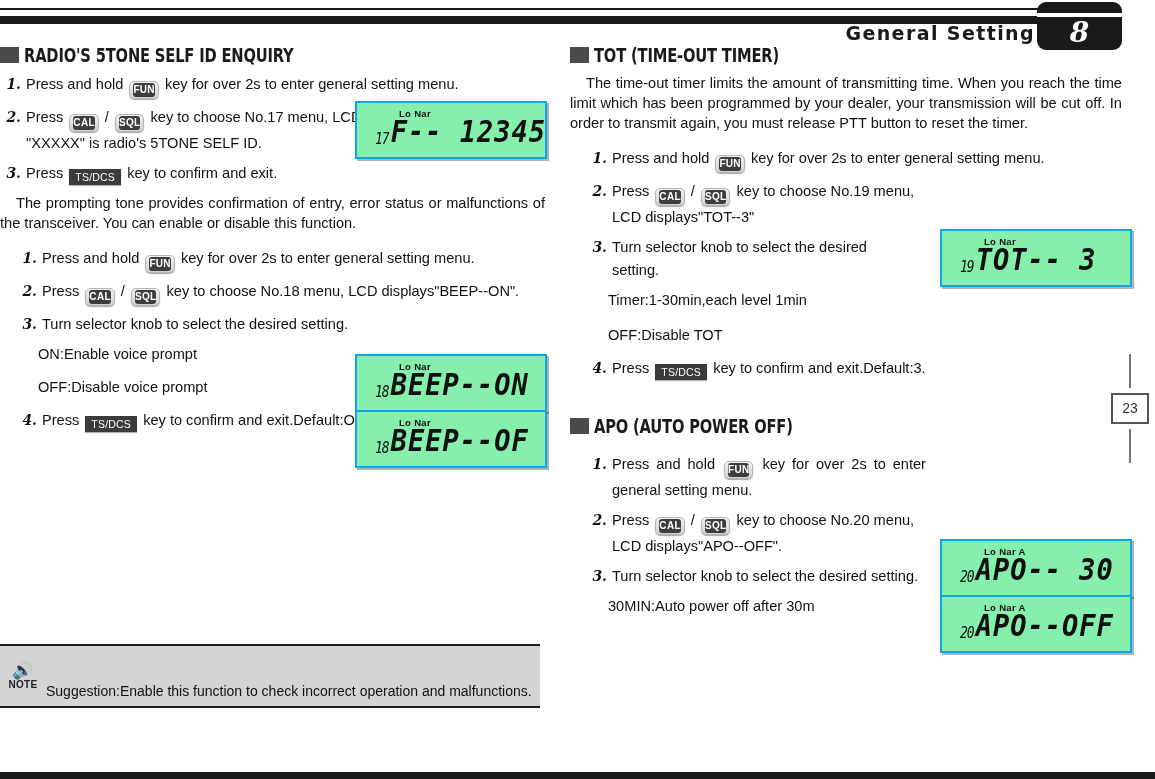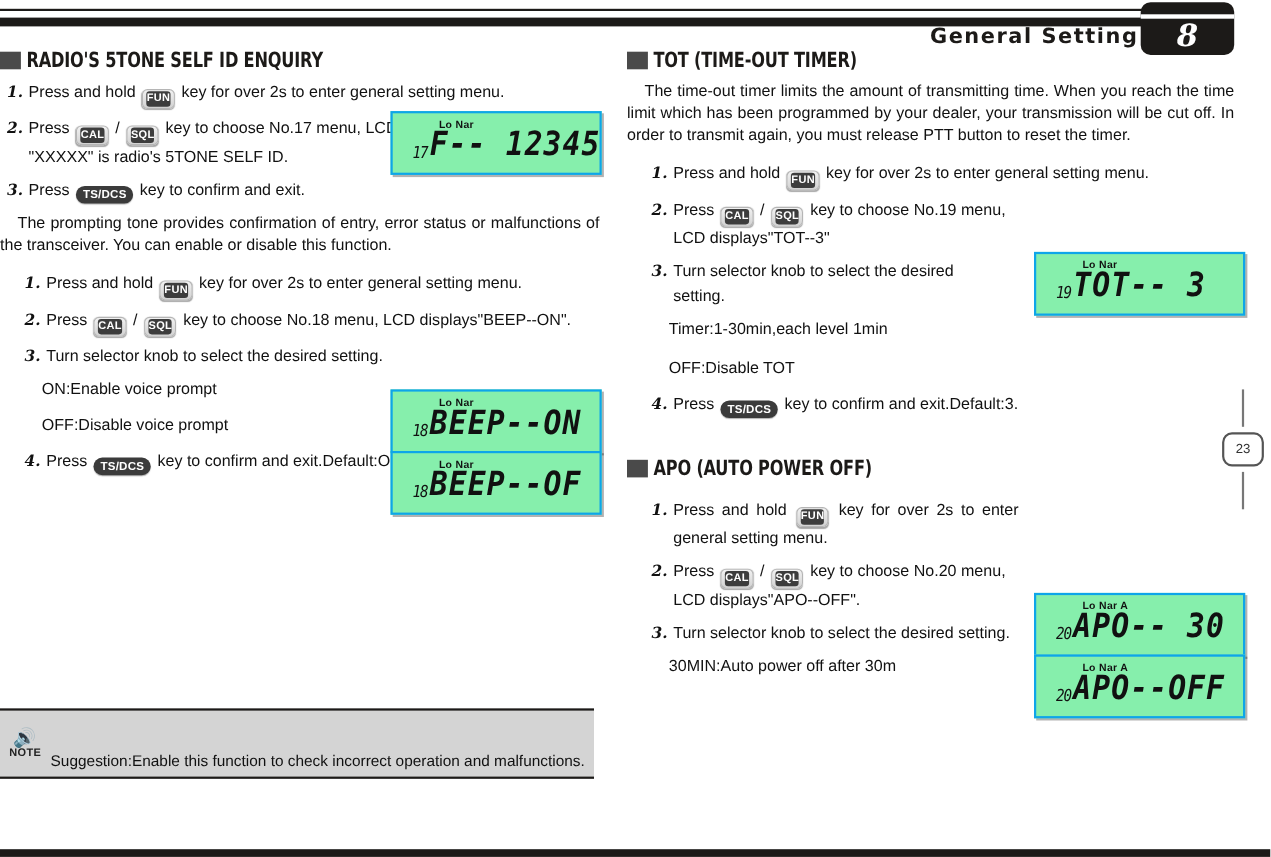--- a/index.html
+++ b/index.html
@@ -31,22 +31,22 @@
   .chap-badge .num{
     position:absolute;left:0;top:14px;width:85px;text-align:center;
     color:#fff;font-size:28px;font-style:italic;font-weight:bold;
     font-family:"DejaVu Serif", serif;line-height:34px;
   }
 
   
   .page-marker{position:absolute;right:4px;top:354px;width:42px;text-align:center;}
   .page-marker .tick{width:2px;height:34px;background:#777;margin:0 auto;}
   .page-marker .pnum{
-    width:34px;height:27px;margin:5px auto;border:2px solid #555;border-radius:9px;
-    font-size:12px;line-height:27px;color:#333;
+    width:34px;height:27px;margin:5px auto;border:2px solid #555;border-radius:0;
+    font-size:14px;line-height:27px;color:#333;
   }
 
   
   .col{position:absolute;top:44px;}
   .col-left{left:0;width:545px;}
   .col-right{left:570px;width:552px;}
 
   
   .sec-head{display:flex;align-items:center;margin:0 0 7px 0;}
   .sec-bullet{width:19px;height:16px;background:#4a4a4a;margin-right:5px;flex:none;}
@@ -82,22 +82,22 @@
     margin:0 2px;
   }
   .keybtn .cap{
     display:block;
     background:#3d3d3d;color:#fff;border-radius:3px;
     padding:0 0;font-size:10px;font-weight:bold;line-height:14px;
     letter-spacing:0.3px;font-family:"Liberation Sans",sans-serif;
   }
   .pillbtn{
     display:inline-block;vertical-align:-3px;
-    background:#3b3b3b;color:#fff;border-radius:8px;
-    padding:1px 6px;font-size:10.5px;font-weight:bold;line-height:14px;
+    background:#3b3b3b;color:#fff;border-radius:0;
+    padding:1px 6px;font-size:10.5px;font-weight:normal;line-height:14px;
     letter-spacing:0.2px;margin:1px 2px;
     box-shadow:0 1px 1px rgba(0,0,0,.3);
     font-family:"Liberation Sans",sans-serif;
   }
 
   
   .lcd{
     border:2px solid #0ea5e9;background:#86efac;
     box-shadow:2px 2px 0 rgba(0,0,0,.30);
     padding:5px 10px 8px 18px;

